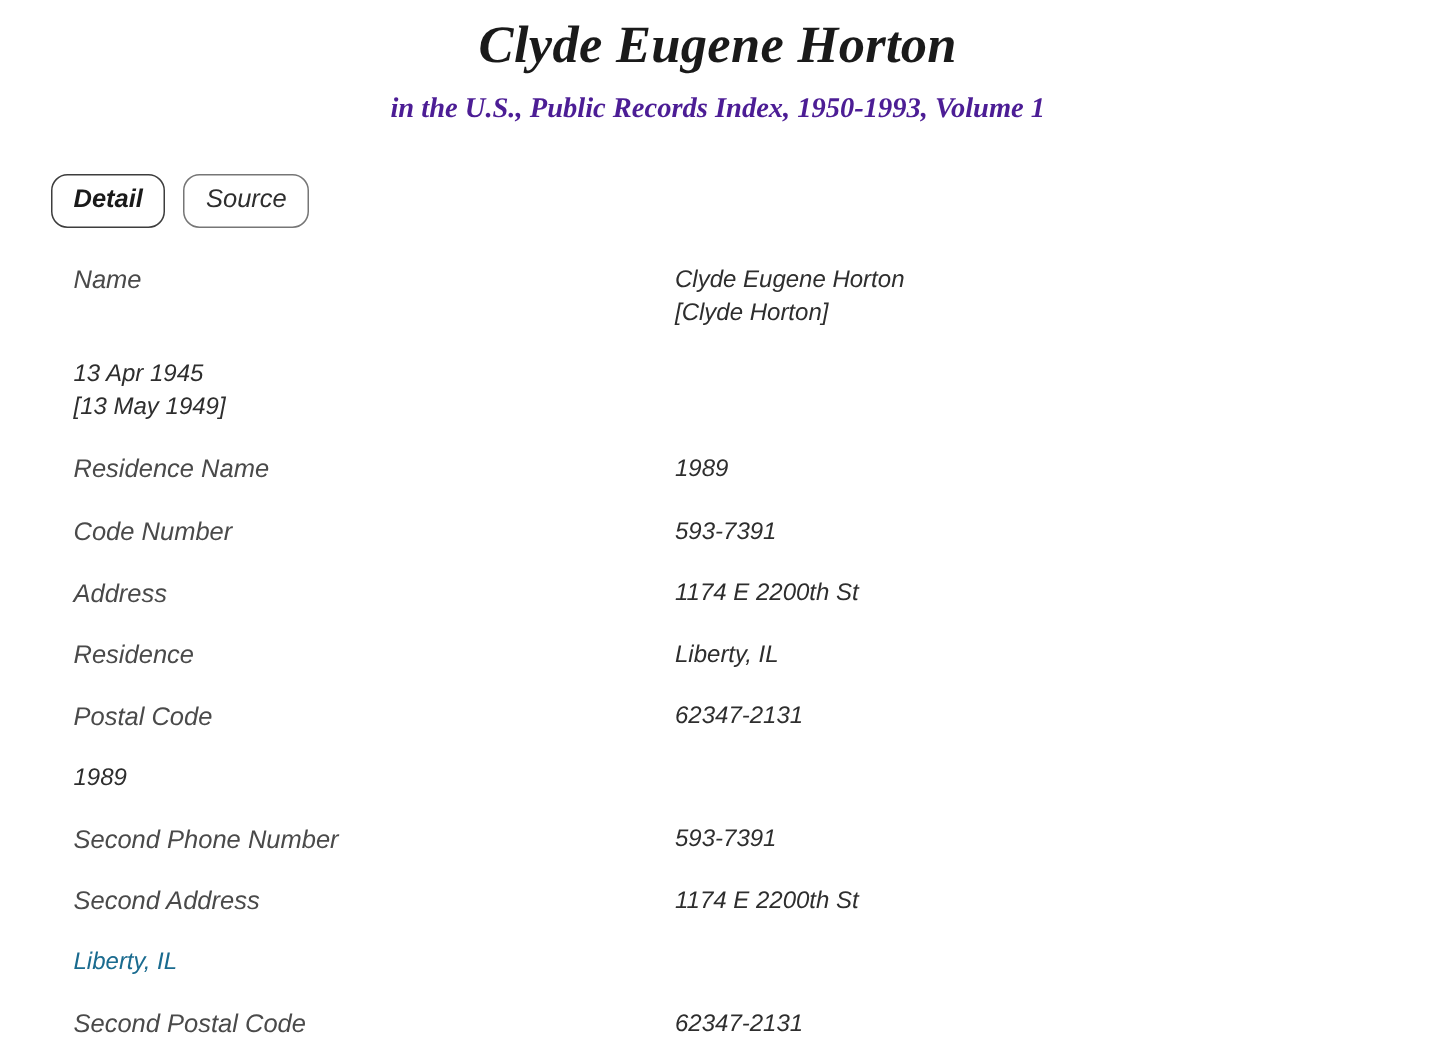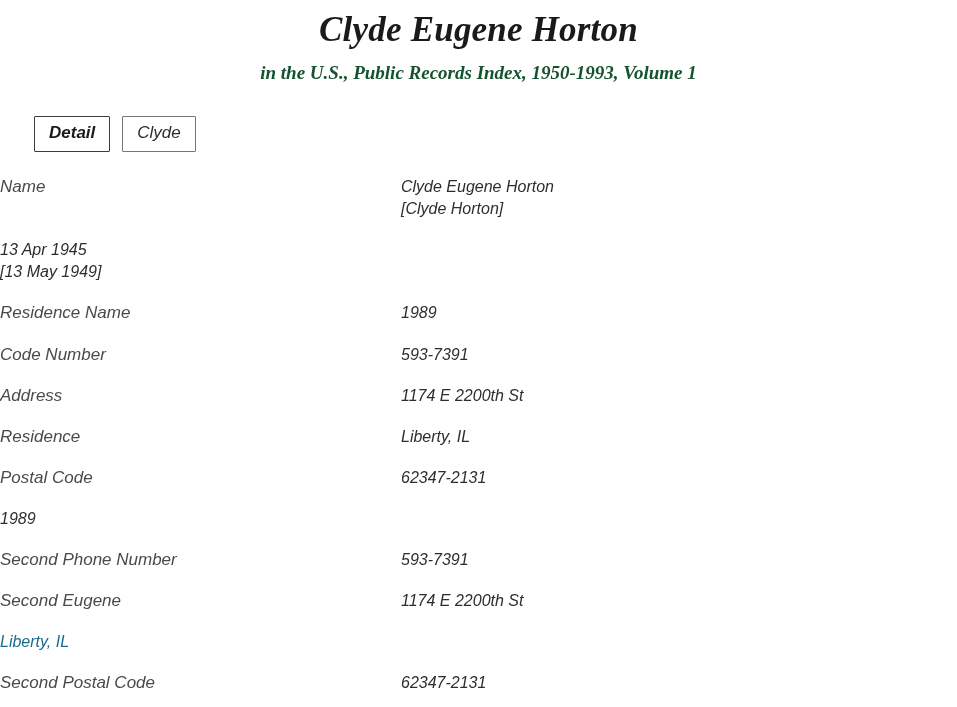--- a/index.html
+++ b/index.html
@@ -31,48 +31,49 @@
     font-weight: bold;
     color: #1a1a1a;
     line-height: 1.25;
     margin: 0;
     letter-spacing: 0.2px;
   }
   .subtitle {
     font-family: "Liberation Serif", serif;
     font-size: 19px;
     font-weight: bold;
-    color: #14532d;
+    color: #4c1d95;
     margin: 9px 0 0 0;
     line-height: 1.3;
   }
   .tabs {
     margin: 31px 0 0 34px;
     display: flex;
     gap: 12px;
     align-items: flex-end;
   }
   .tab {
     border: 1px solid #767676;
     background: #ffffff;
     font-family: "Liberation Sans", sans-serif;
     font-size: 17px;
     color: #2e2e2e;
     padding: 7px 14px 8px 14px;
     line-height: 1.1;
     cursor: pointer;
-    border-radius: 1px;
+    border-radius: 11px;
   }
   .tab.active {
     font-weight: bold;
     border-color: #3d3d3d;
     color: #1a1a1a;
   }
   .details {
     margin-top: 24px;
+    padding-left: 49px;
   }
   .row {
     display: flex;
     align-items: flex-start;
     margin-bottom: 19px;
   }
   .row .label {
     width: 401px;
     flex: 0 0 401px;
     font-size: 17px;
@@ -97,21 +98,21 @@
 
 <div class="page">
 
   <div class="header">
     <h1 class="title">Clyde Eugene Horton</h1>
     <div class="subtitle">in the U.S., Public Records Index, 1950-1993, Volume 1</div>
   </div>
 
   <div class="tabs">
     <div class="tab active">Detail</div>
-    <div class="tab">Clyde</div>
+    <div class="tab">Source</div>
   </div>
 
   <div class="details">
       <div class="row">
         <div class="label">Name</div>
         <div class="value"><span>Clyde Eugene Horton</span><span class="alt">[Clyde Horton]</span></div>
       </div>
       <div class="row">
         <div class="value"><span>13 Apr 1945</span><span class="alt">[13 May 1949]</span></div>
       </div>
@@ -136,21 +137,21 @@
         <div class="value"><span>62347-2131</span></div>
       </div>
       <div class="row">
         <div class="value"><span>1989</span></div>
       </div>
       <div class="row">
         <div class="label">Second Phone Number</div>
         <div class="value"><span>593-7391</span></div>
       </div>
       <div class="row">
-        <div class="label">Second Eugene</div>
+        <div class="label">Second Address</div>
         <div class="value"><span>1174 E 2200th St</span></div>
       </div>
       <div class="row">
         <div class="value link"><span>Liberty, IL</span></div>
       </div>
       <div class="row">
         <div class="label">Second Postal Code</div>
         <div class="value"><span>62347-2131</span></div>
       </div>
     </div>

